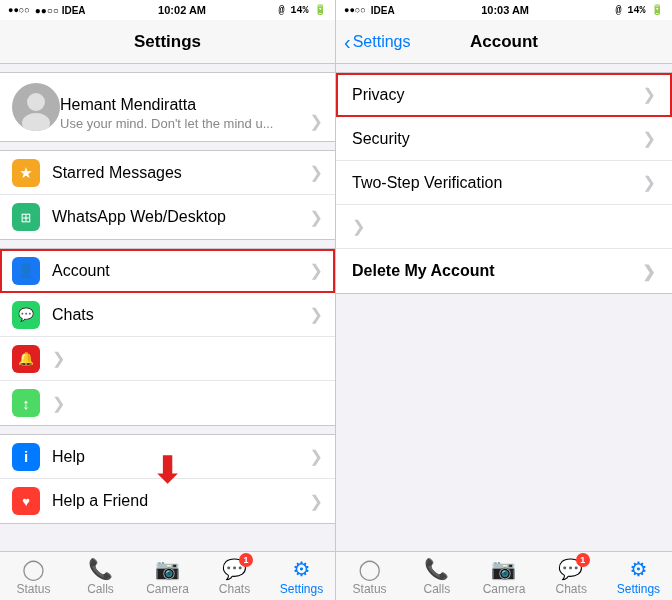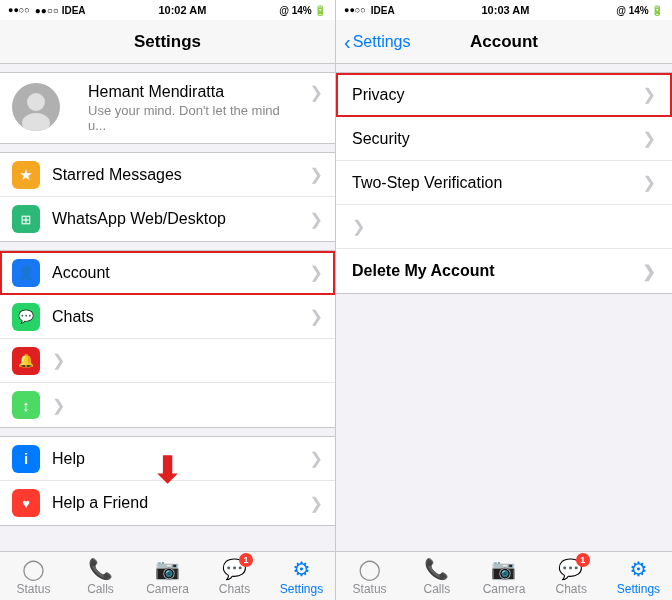--- a/index.html
+++ b/index.html
@@ -37,21 +37,21 @@
       background: #fff;
       display: flex;
       align-items: center;
       justify-content: space-between;
       padding: 0 8px;
       font-size: 10px;
       font-weight: 600;
     }
     .status-bar-left { display: flex; align-items: center; gap: 3px; }
     .status-bar-center { font-size: 11px; font-weight: 600; }
-    .status-bar-right { display: flex; align-items: flex-start; gap: 3px; font-size: 10px; }
+    .status-bar-right { display: flex; align-items: flex-start; gap: 3px; font-size: 10px; font-family: Liberation Mono, monospace; }
 
     
     .nav-bar {
       height: 44px;
       background: #f7f7f7;
       border-bottom: 1px solid #c8c7cc;
       display: flex;
       align-items: center;
       justify-content: center;
       position: relative;
@@ -76,23 +76,23 @@
       line-height: 1;
     }
 
     
     .profile-section {
       background: #fff;
       margin-top: 8px;
       border-top: 1px solid #c8c7cc;
       border-bottom: 1px solid #c8c7cc;
       display: flex;
-      align-items: flex-start;
+      align-items: flex-end;
       padding: 10px 12px;
-      gap: 28px;
+      gap: 0;
       position: relative;
     }
     .avatar {
       width: 48px;
       height: 48px;
       border-radius: 50%;
       background: #ccc;
       display: flex;
       align-items: center;
       justify-content: center;

